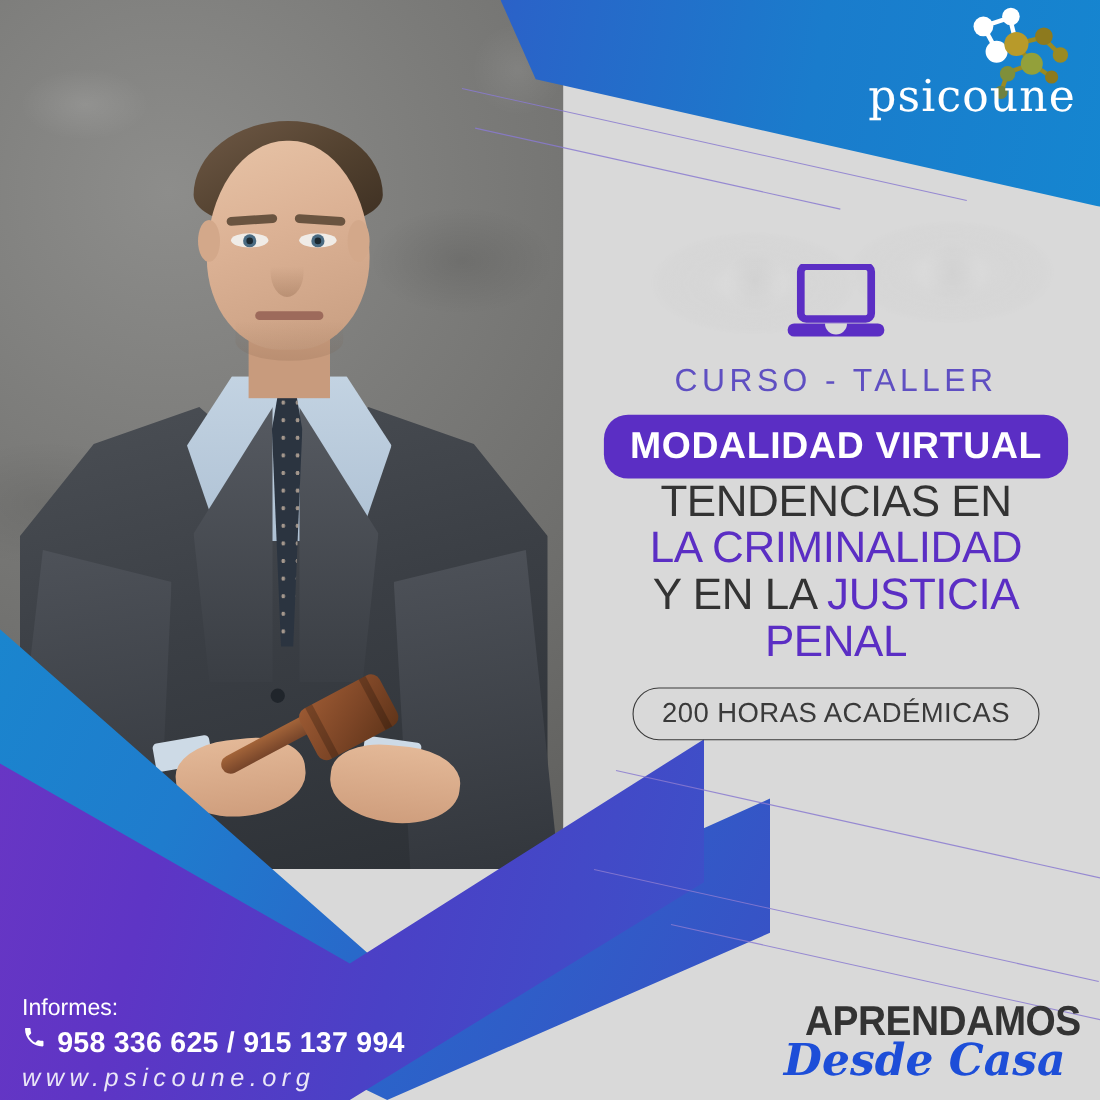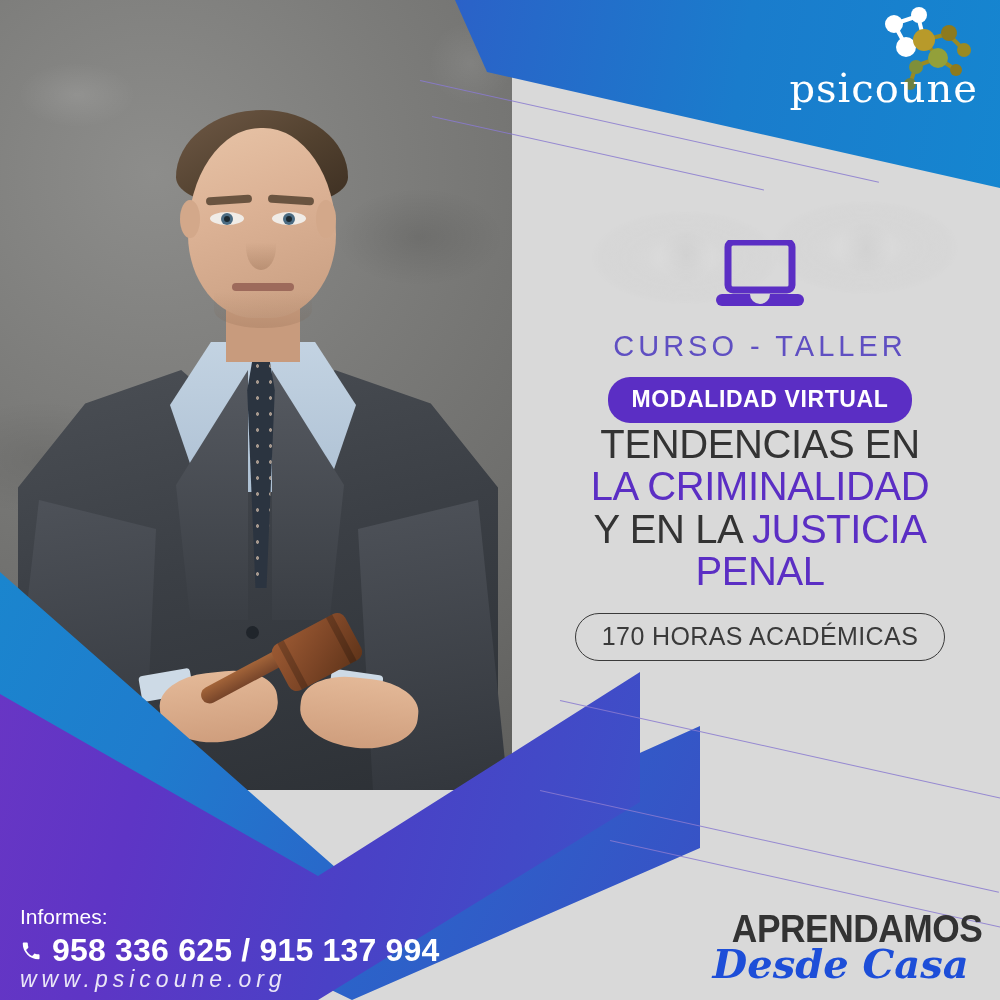--- a/index.html
+++ b/index.html
@@ -141,37 +141,37 @@
   }
 
   
   .content{position:absolute;left:520px;top:240px;width:480px;text-align:center;}
   .laptop{margin:0 auto;display:block;}
   .kicker{
     margin-top:18px;color:#5f4fc2;font-size:29px;letter-spacing:4px;font-weight:300;
   }
   .badge{
     display:inline-block;margin-top:14px;background:#5b2ec4;color:#fff;
-    font-size:23px;font-weight:bold;letter-spacing:.6px;
+    font-size:34px;font-weight:bold;letter-spacing:.6px;
     padding:9px 24px 10px;border-radius:22px;
   }
   .title{
     margin-top:0;font-size:40px;font-weight:normal;line-height:1.06;
     letter-spacing:-.4px;color:#333;
   }
   .title .pp{color:#5b2ec4;}
   .pill{
     display:inline-block;margin-top:20px;border:1.6px solid #3a3a3a;border-radius:26px;
     padding:8px 26px 9px;color:#3a3a3a;font-size:25px;font-weight:300;letter-spacing:.4px;
   }
 
   
   .informes{position:absolute;left:20px;top:905px;color:#fff;font-size:21px;font-weight:300;}
-  .phones{position:absolute;left:20px;top:932px;color:#fff;font-size:32px;font-weight:bold;
-          display:flex;align-items:center;gap:10px;letter-spacing:.2px;}
+  .phones{position:absolute;left:20px;top:932px;color:#fff;font-size:26px;font-weight:bold;
+          display:flex;align-items:flex-start;gap:10px;letter-spacing:.2px;}
   .site{position:absolute;left:20px;top:966px;color:#eae6f7;font-size:23px;font-weight:300;letter-spacing:5px;font-style:italic;}
 
   
   .slogan{position:absolute;right:18px;bottom:16px;text-align:left;}
   .slogan-1{color:#333;font-size:38px;font-weight:bold;letter-spacing:-.5px;
             transform:scaleX(.93);transform-origin:right center;line-height:1;}
   .slogan-2{color:#1d4ed8;font-size:40px;font-style:italic;font-weight:bold;
             font-family:"DejaVu Serif","Liberation Serif",serif;line-height:1;margin-top:-4px;}
 </style>
 </head>
@@ -278,21 +278,21 @@
 
     <div class="title">
       <div><span>TENDENCIAS EN</span></div>
       <div><span class="pp">LA CRIMINALIDAD</span></div>
       <div>
         <span>Y EN LA </span><span class="pp">JUSTICIA</span>
       </div>
       <div><span class="pp">PENAL</span></div>
     </div>
 
-    <div><span class="pill">170 HORAS ACADÉMICAS</span></div>
+    <div><span class="pill">200 HORAS ACADÉMICAS</span></div>
   </div>
 
   <div class="informes">Informes:</div>
   <div class="phones">
     <svg width="22" height="22" viewBox="0 0 24 24">
       <path fill="#ffffff" d="M6.6 10.8c1.4 2.8 3.8 5.2 6.6 6.6l2.2-2.2c.3-.3.7-.4 1.1-.3 1.2.4 2.5.6 3.8.6.6 0 1 .4 1 1V20c0 .6-.4 1-1 1C10.8 21 3 13.2 3 3.7c0-.6.4-1 1-1h3.5c.6 0 1 .4 1 1 0 1.3.2 2.6.6 3.8.1.4 0 .8-.3 1.1l-2.2 2.2z"></path>
     </svg>
     <span>958 336 625 / 915 137 994</span>
   </div>
   <div class="site">www.psicoune.org</div>

